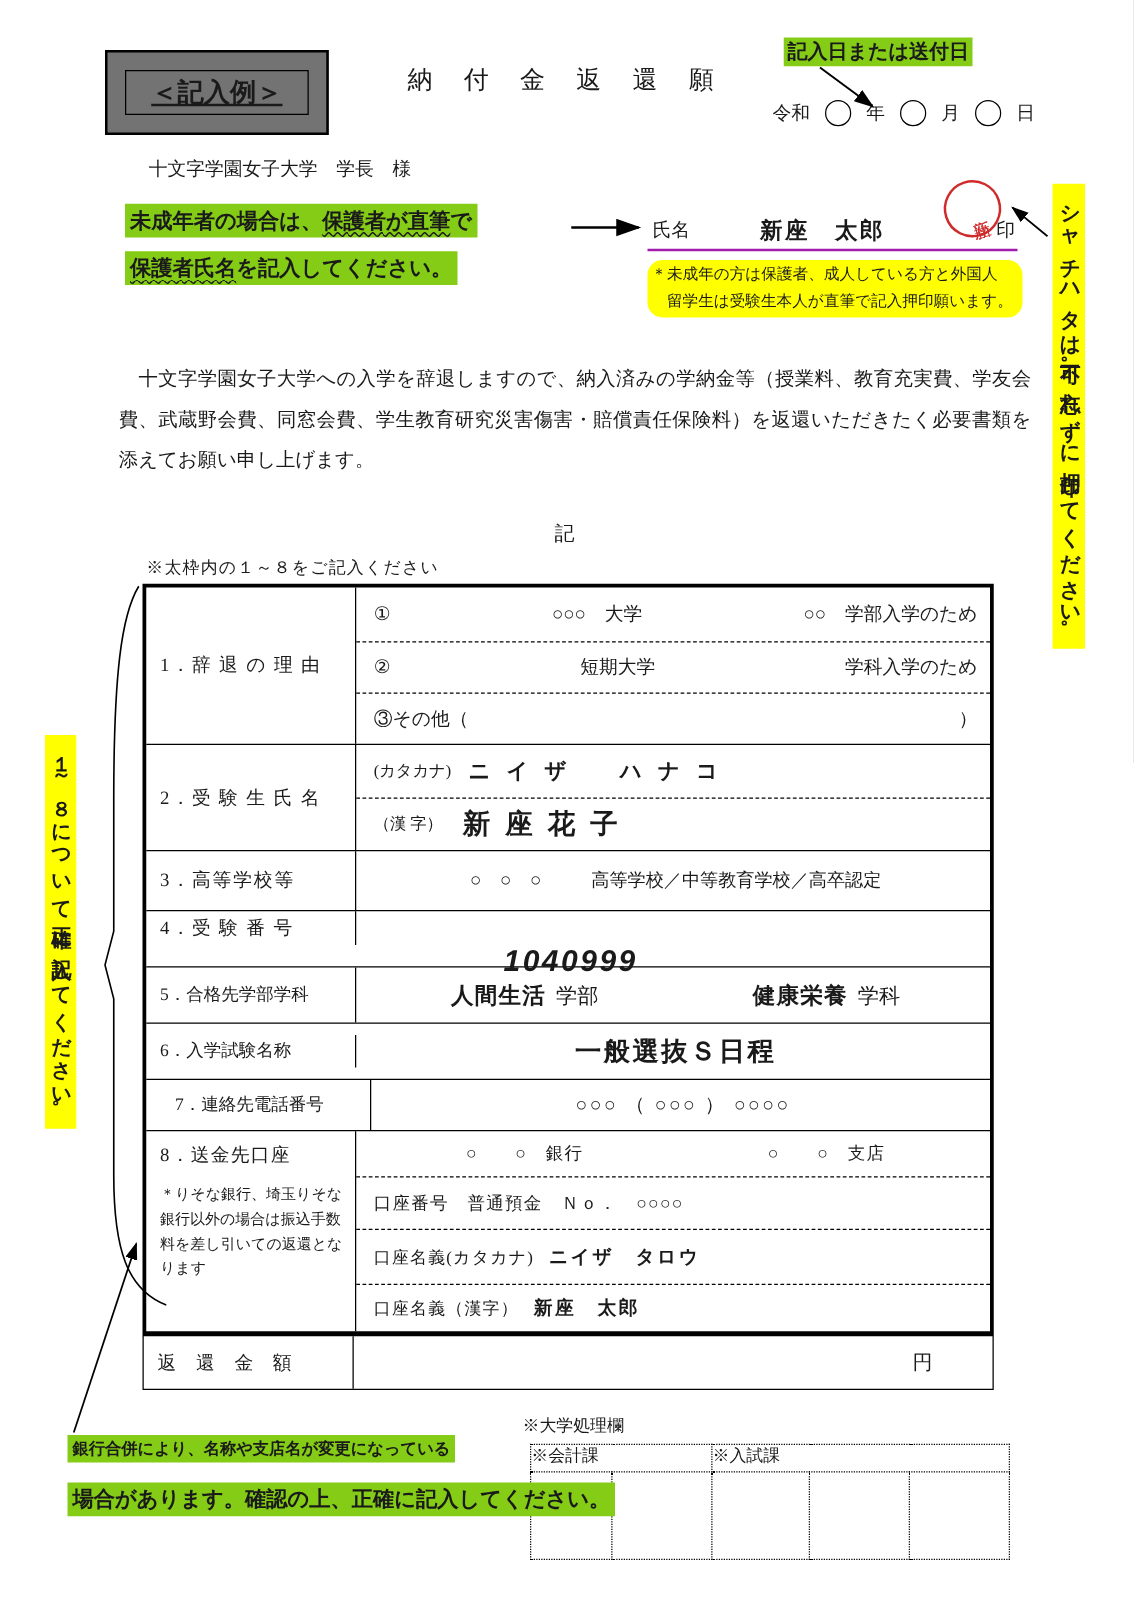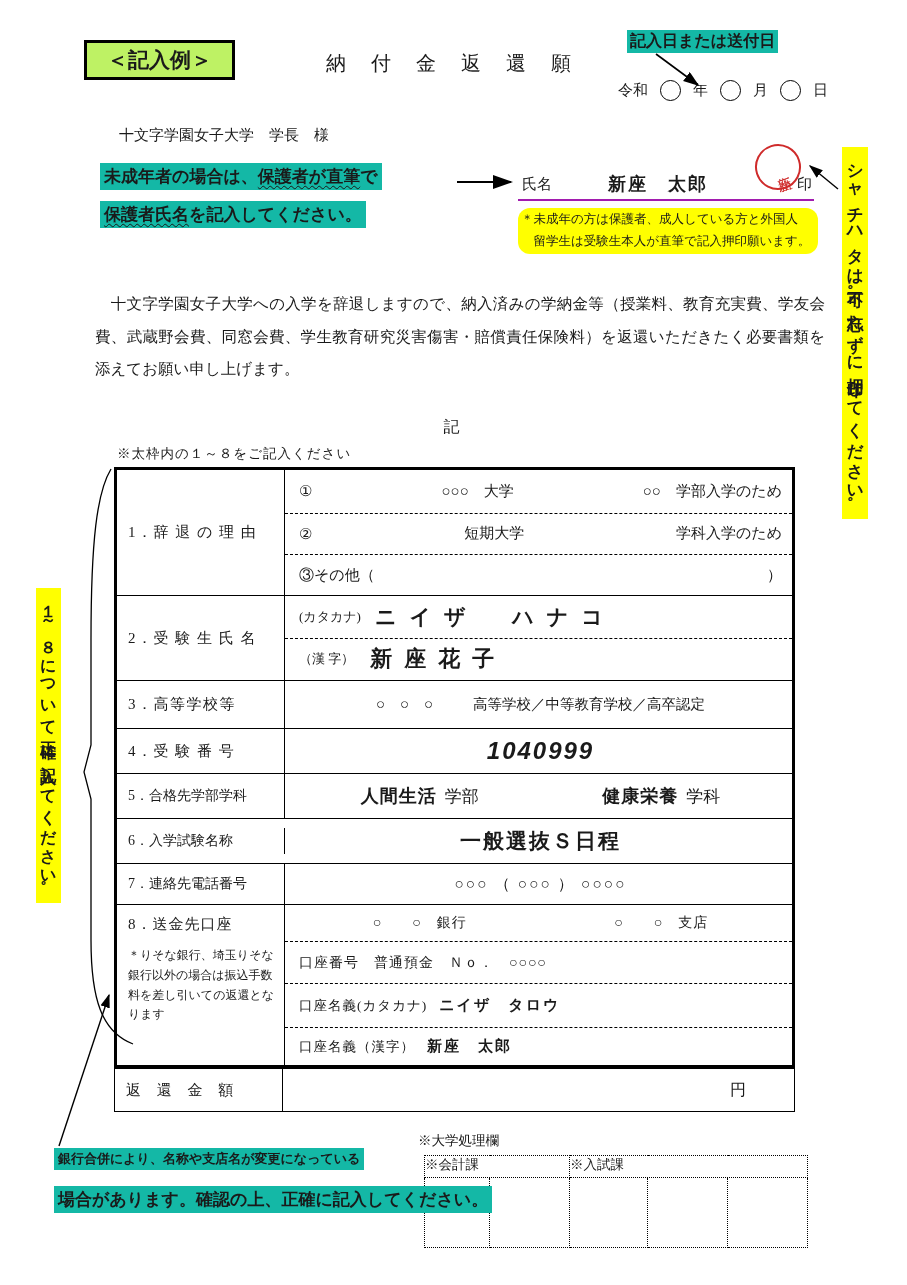--- a/index.html
+++ b/index.html
@@ -2,25 +2,25 @@
 <html><head>
 <meta charset="utf-8">
 <style>
   * { margin:0; padding:0; box-sizing:border-box; }
   body { background:#888; font-family:"Liberation Serif","DejaVu Serif",serif; }
   .page {
     position:relative; width:907px; height:1285px; margin:0 auto;
     background:#ffffff; overflow:hidden; color:#1a1a1a;
   }
   .abs { position:absolute; }
-  .hl { background:#14b8a6; font-family:"Liberation Sans","DejaVu Sans",sans-serif; font-weight:bold; }
+  .hl { background:#84cc16; font-family:"Liberation Sans","DejaVu Sans",sans-serif; font-weight:bold; }
   .wavy { text-decoration:underline; text-decoration-style:wavy; text-decoration-thickness:1px; text-underline-offset:3px; }
 
   
-  .example-box { left:84px; top:40px; border:2px solid #000; padding:0; background:#bef264; }
+  .example-box { left:84px; top:40px; border:2px solid #000; padding:14px; background:#737373;text-decoration:underline; }
   .example-box .inner { border:1px solid #000; padding:3px 20px; font-weight:bold; font-size:21px;
     font-family:"Liberation Sans","DejaVu Sans",sans-serif; }
   .doc-title { left:0; right:0; top:50px; text-align:center; font-size:20px; letter-spacing:10px; }
   .date-note { left:627px; top:30px; font-size:16px; padding:1px 3px; }
   .date-line { left:618px; top:80px; display:flex; align-items:center; gap:12px; font-size:15px; }
   .circle { display:inline-block; width:21px; height:21px; border:1.4px solid #000; border-radius:50%; }
   .addressee { left:119px; top:126px; font-size:15px; }
 
   
   .g-line1 { left:100px; top:163px; font-size:17px; padding:2px 4px; }
@@ -58,21 +58,21 @@
     justify-content:center; padding:4px 6px 4px 11px; font-size:15px; letter-spacing:1.5px; }
   .fc { flex:1; display:flex; flex-direction:column; }
   .sub { display:flex; align-items:center; border-bottom:1px dashed #000; padding:0 10px 0 14px; }
   .sub:last-child { border-bottom:none; }
   .sp { justify-content:space-between; }
   .ctr { justify-content:center; }
   .opt-num { font-size:15px; }
   .opt-txt { font-size:15px; }
   .small-label { font-size:13px; letter-spacing:0; }
   .bold-entry { font-family:"Liberation Sans","DejaVu Sans",sans-serif; font-weight:bold; }
-  .kana-val { font-size:21px; letter-spacing:13px; margin-left:14px; }
+  .kana-val { font-size:17px; letter-spacing:13px; margin-left:14px; }
   .kanji-val { font-size:22px; letter-spacing:12px; margin-left:16px; }
   .exam-no { font-size:24px; font-style:italic; letter-spacing:2px; }
   .dept-val { font-size:18px; letter-spacing:1px; }
   .dept-sfx { font-size:17px; margin-left:8px; }
   .exam-name { font-size:21px; letter-spacing:2px; }
   .phone { font-size:15.5px; letter-spacing:2px; }
   .acct-note { font-size:12px; letter-spacing:0; line-height:1.65; margin-top:12px; }
   .acct-line { font-size:14px; letter-spacing:1px; }
   .acct-val { font-size:15px; margin-left:12px; letter-spacing:2px; }
   .r8-label { font-size:15px; letter-spacing:1px; }
@@ -175,21 +175,21 @@
     <div class="frow" style="height:48px;">
       <div class="fl">3．高等学校等</div>
       <div class="fc">
         <div class="sub ctr" style="height:100%; gap:40px;">
           <span class="opt-txt">○　○　○</span>
           <span style="font-size:14.5px;">高等学校／中等教育学校／高卒認定</span>
         </div>
       </div>
     </div>
 
-    <div class="frow" style="height:45px;">
+    <div class="frow" style="height:45px;flex-direction:column;">
       <div class="fl">4．受 験 番 号</div>
       <div class="fc">
         <div class="sub ctr" style="height:100%;">
           <span class="bold-entry exam-no">1040999</span>
         </div>
       </div>
     </div>
 
     <div class="frow" style="height:45px;">
       <div class="fl small-label" style="font-size:14px;">5．合格先学部学科</div>
@@ -203,21 +203,21 @@
 
     <div class="frow" style="height:45px;align-items:center;">
       <div class="fl small-label" style="font-size:14px;">6．入学試験名称</div>
       <div class="fc">
         <div class="sub ctr" style="height:100%;">
           <span class="bold-entry exam-name">一般選抜Ｓ日程</span>
         </div>
       </div>
     </div>
 
-    <div class="frow" style="height:41px;">
+    <div class="frow" style="height:41px;padding-left:12px;">
       <div class="fl small-label" style="font-size:14px;">7．連絡先電話番号</div>
       <div class="fc">
         <div class="sub ctr" style="height:100%;">
           <span class="phone">○○○ （ ○○○ ） ○○○○</span>
         </div>
       </div>
     </div>
 
     <div class="frow" style="height:160px;">
       <div class="fl" style="justify-content:flex-start; padding-top:10px;">

